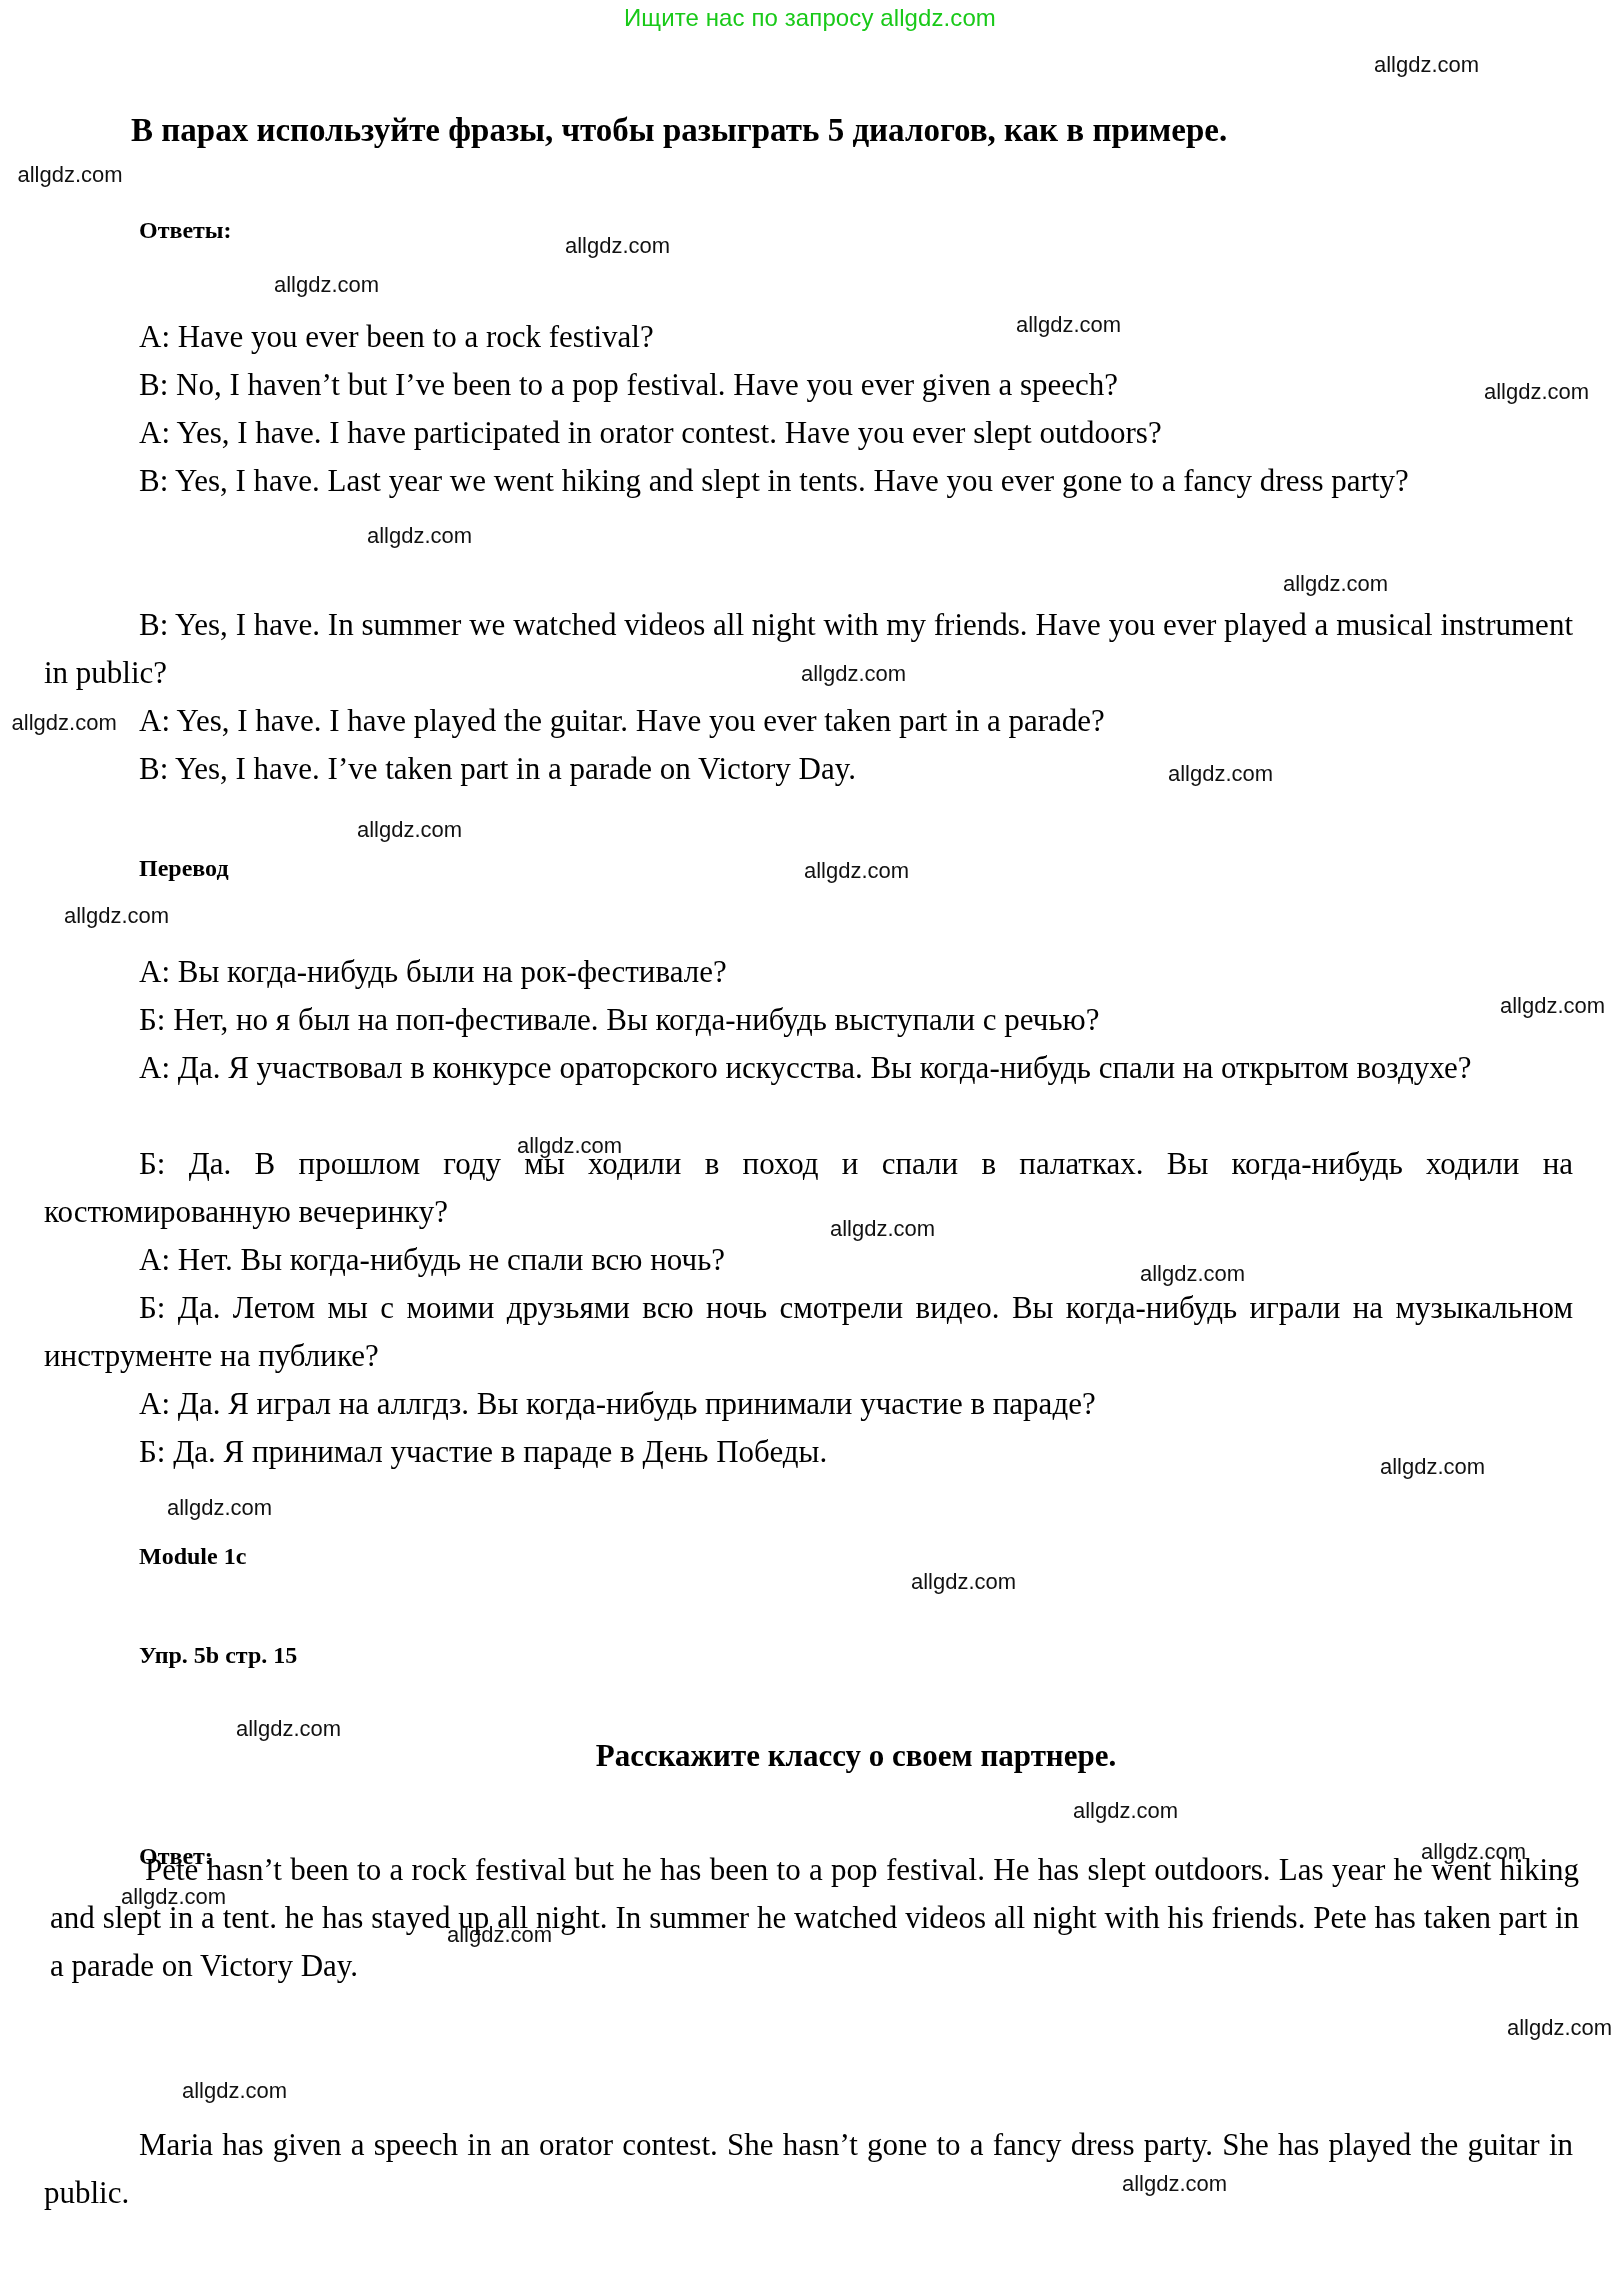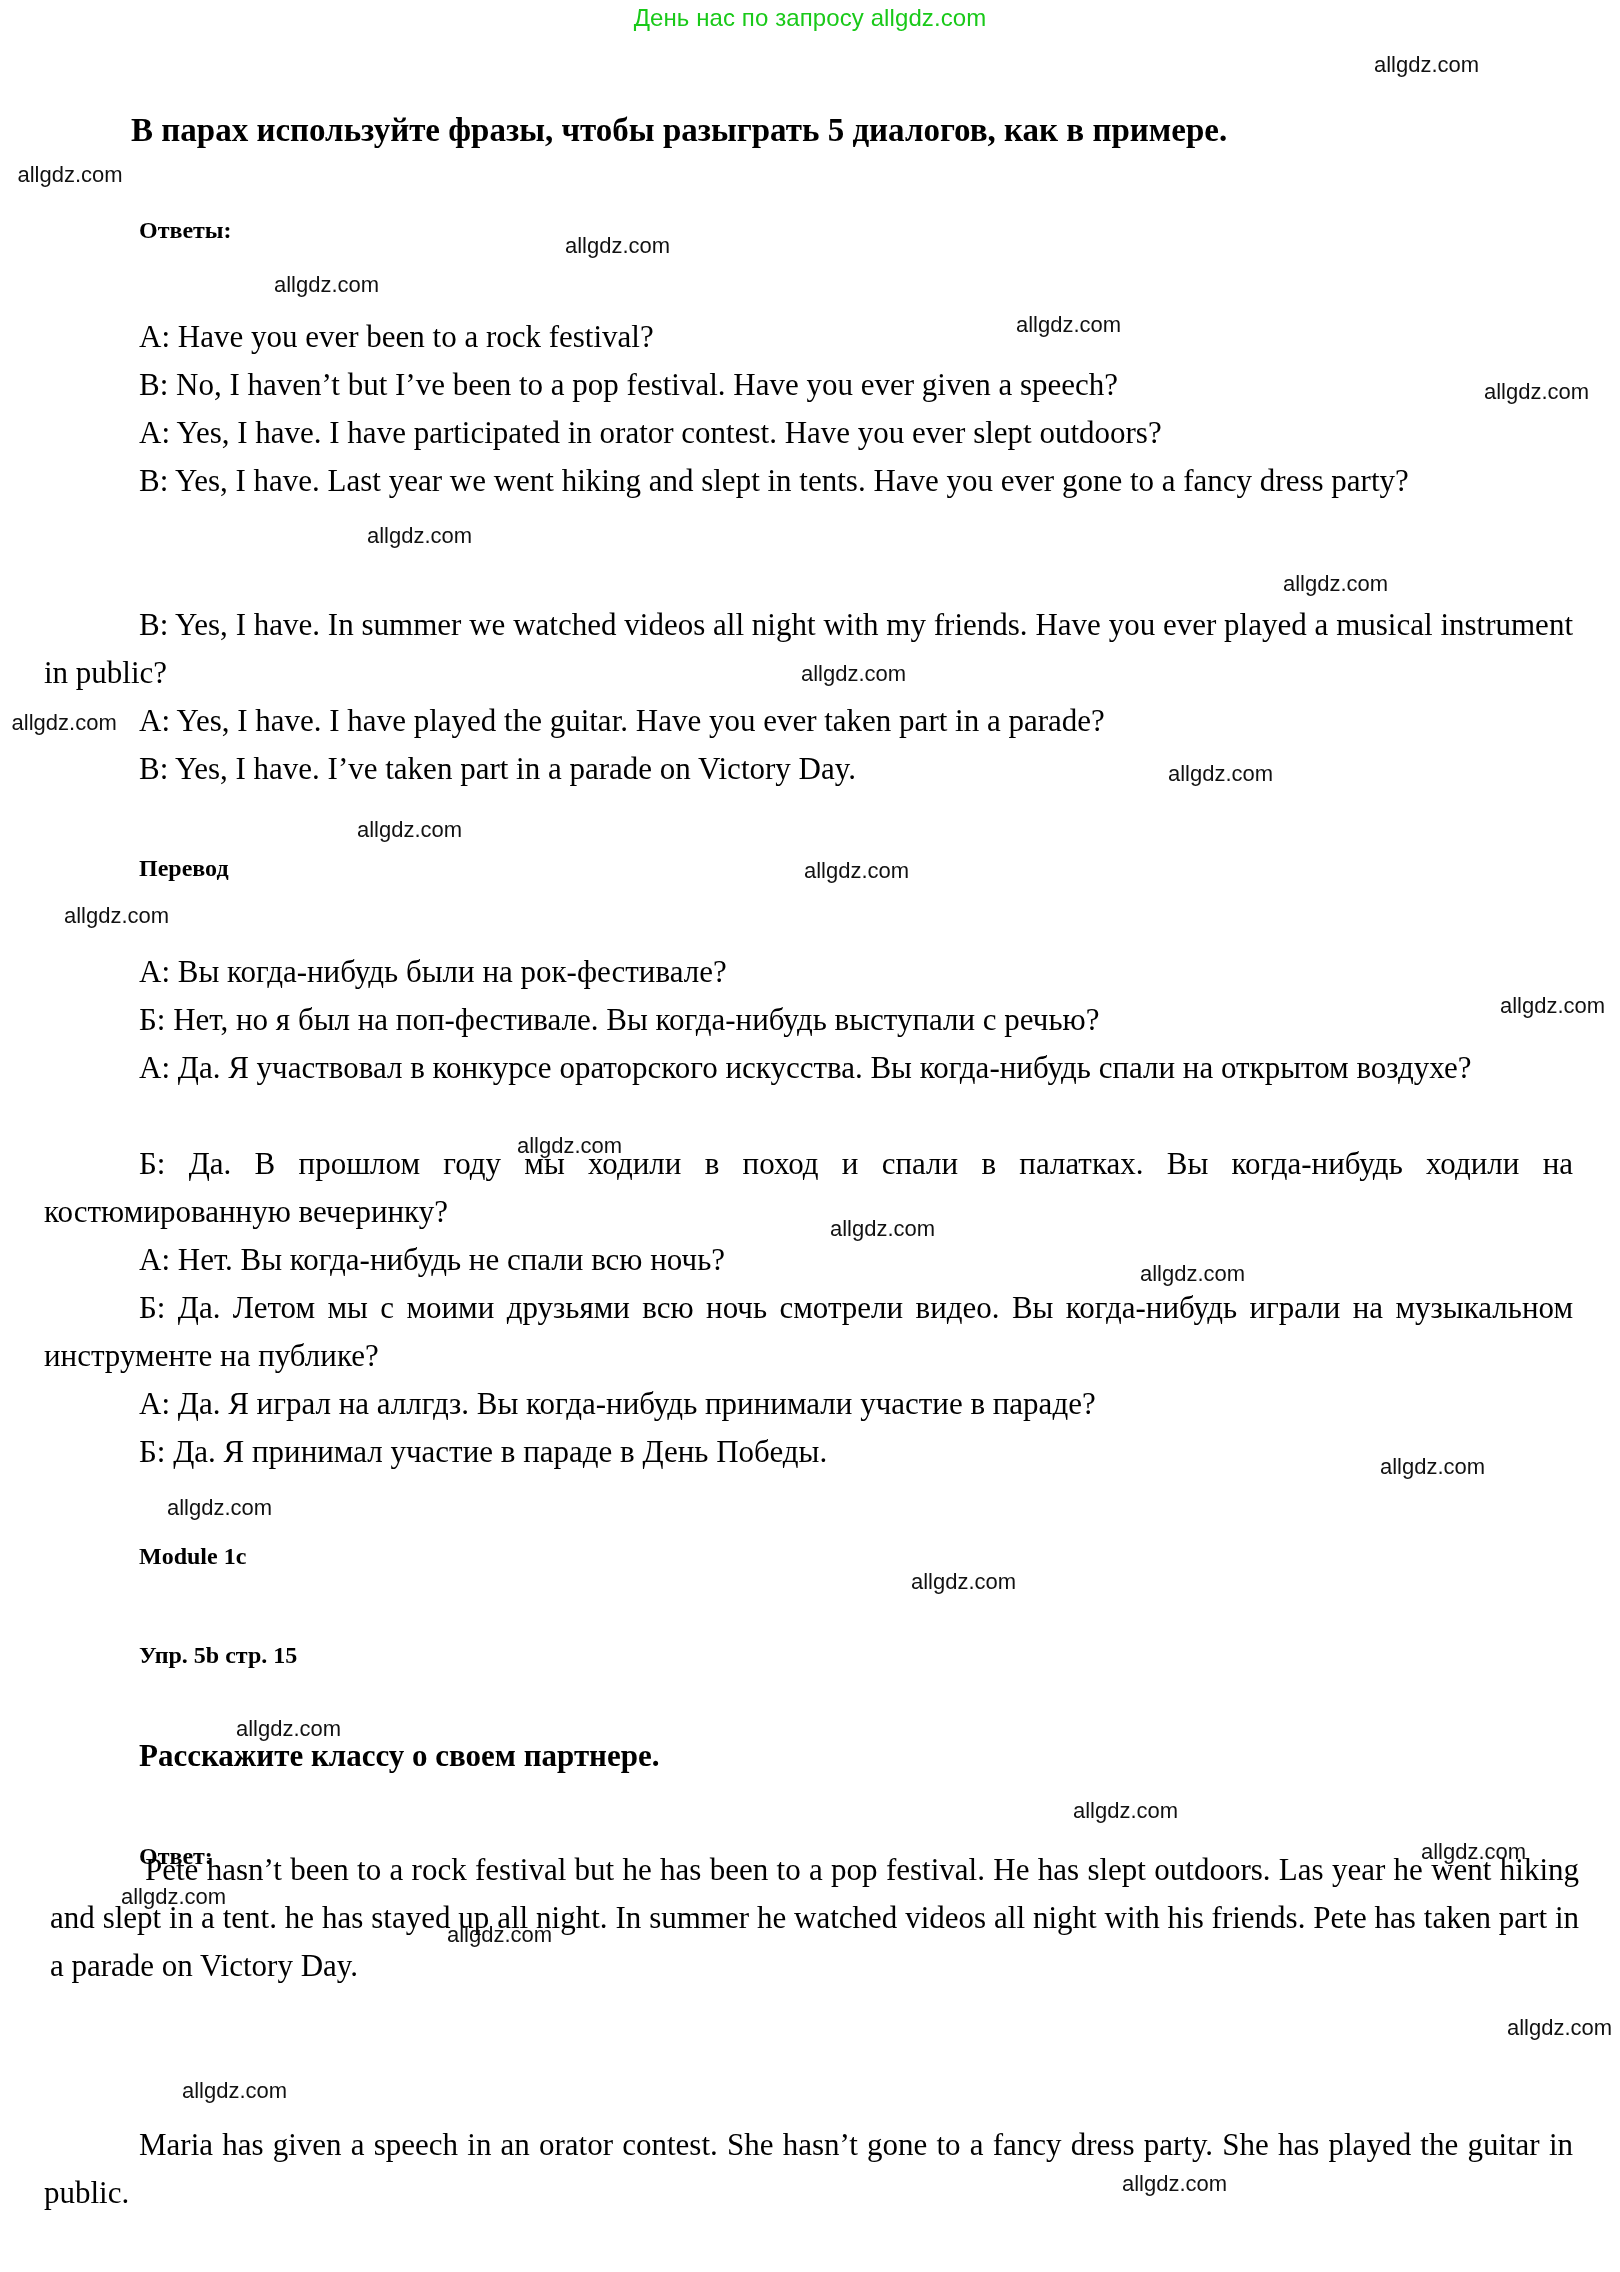--- a/index.html
+++ b/index.html
@@ -80,20 +80,21 @@
   }
   h2.heading {
     font-size: 24px;
     line-height: 38px;
     text-indent: 95px;
   }
   h3.subhead {
     font-size: 31px;
     line-height: 36px;
     text-indent: 95px;
+    text-align: center;
   }
 
   p.para {
     margin: 0;
     padding: 0;
     font-size: 31px;
     line-height: 48px;
     text-align: justify;
     text-indent: 95px;
     font-family: "Liberation Serif", "DejaVu Serif", serif;
@@ -106,21 +107,21 @@
     color: #111111;
     white-space: nowrap;
     pointer-events: none;
   }
 </style>
 </head>
 <body>
 
 <div id="page">
 
-  <div class="top-banner" style="color: rgb(25, 201, 25);">День нас по запросу allgdz.com</div>
+  <div class="top-banner" style="color: rgb(25, 201, 25);">Ищите нас по запросу allgdz.com</div>
 
   <div class="content">
 
     <h1 class="title block" style="top:111px;">В парах используйте фразы, чтобы разыграть 5 диалогов, как в примере.</h1>
 
     <h2 class="heading block" style="top:211px;">Ответы:</h2>
 
     <p class="para block" style="top:313px;">A: Have you ever been to a rock festival?</p>
     <p class="para block" style="top:361px;">B: No, I haven’t but I’ve been to a pop festival. Have you ever given a speech?</p>
     <p class="para block" style="top:409px;">A: Yes, I have. I have participated in orator contest. Have you ever slept outdoors?</p>

